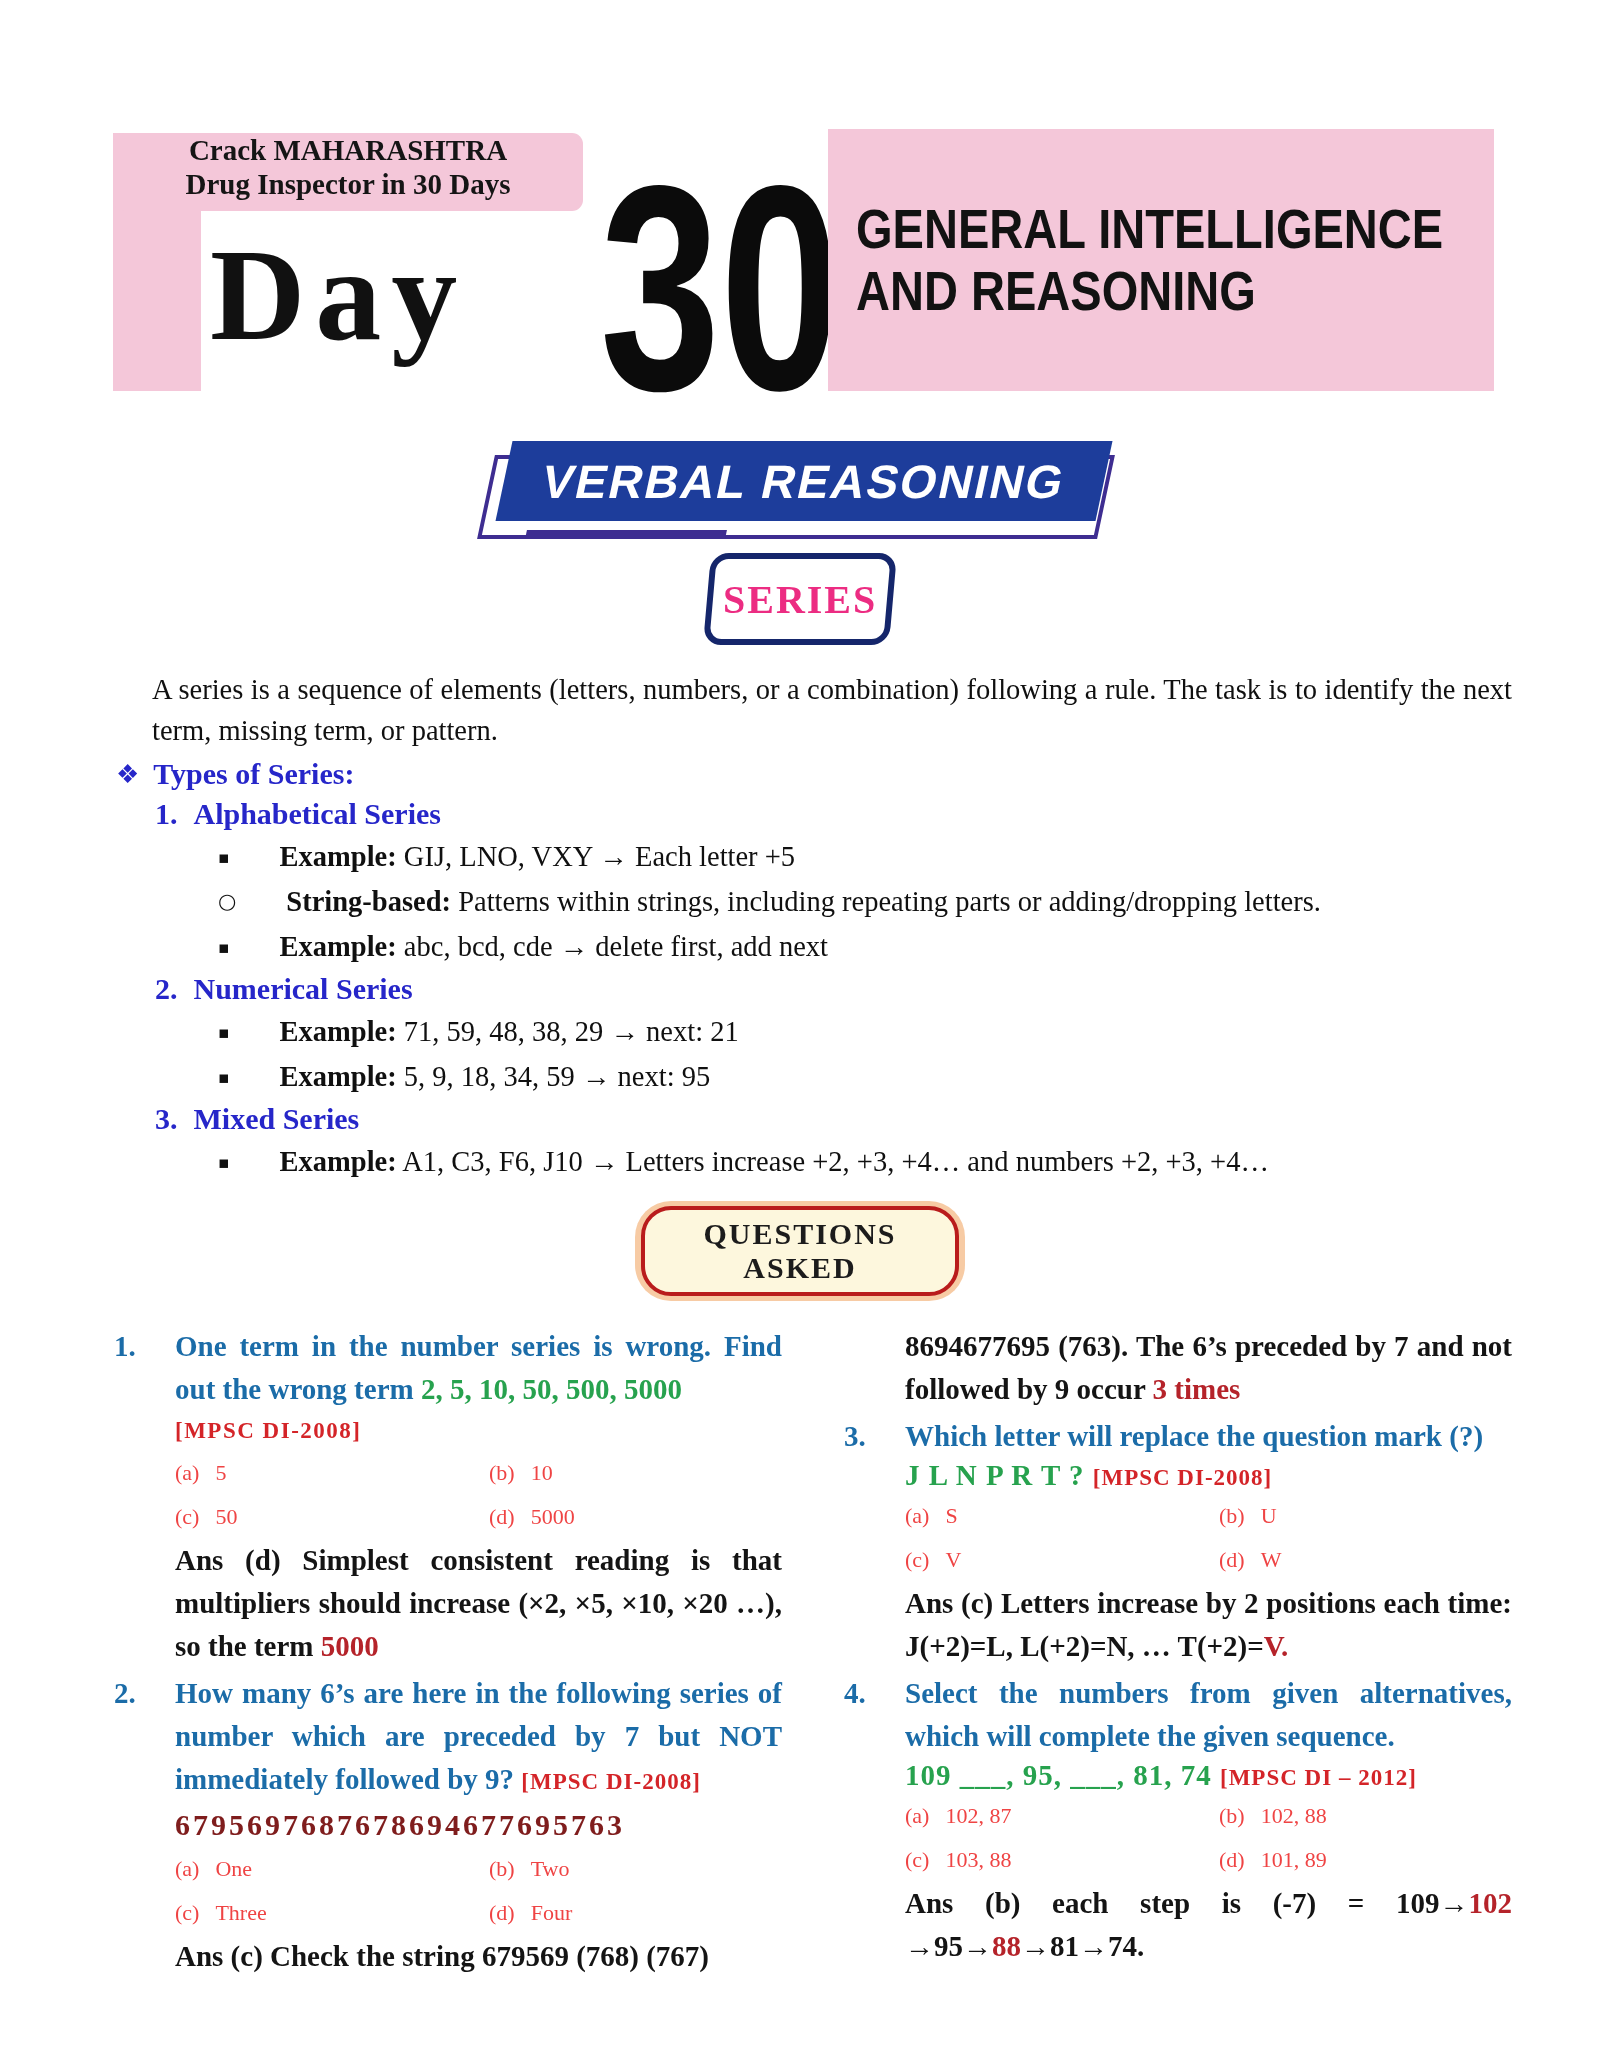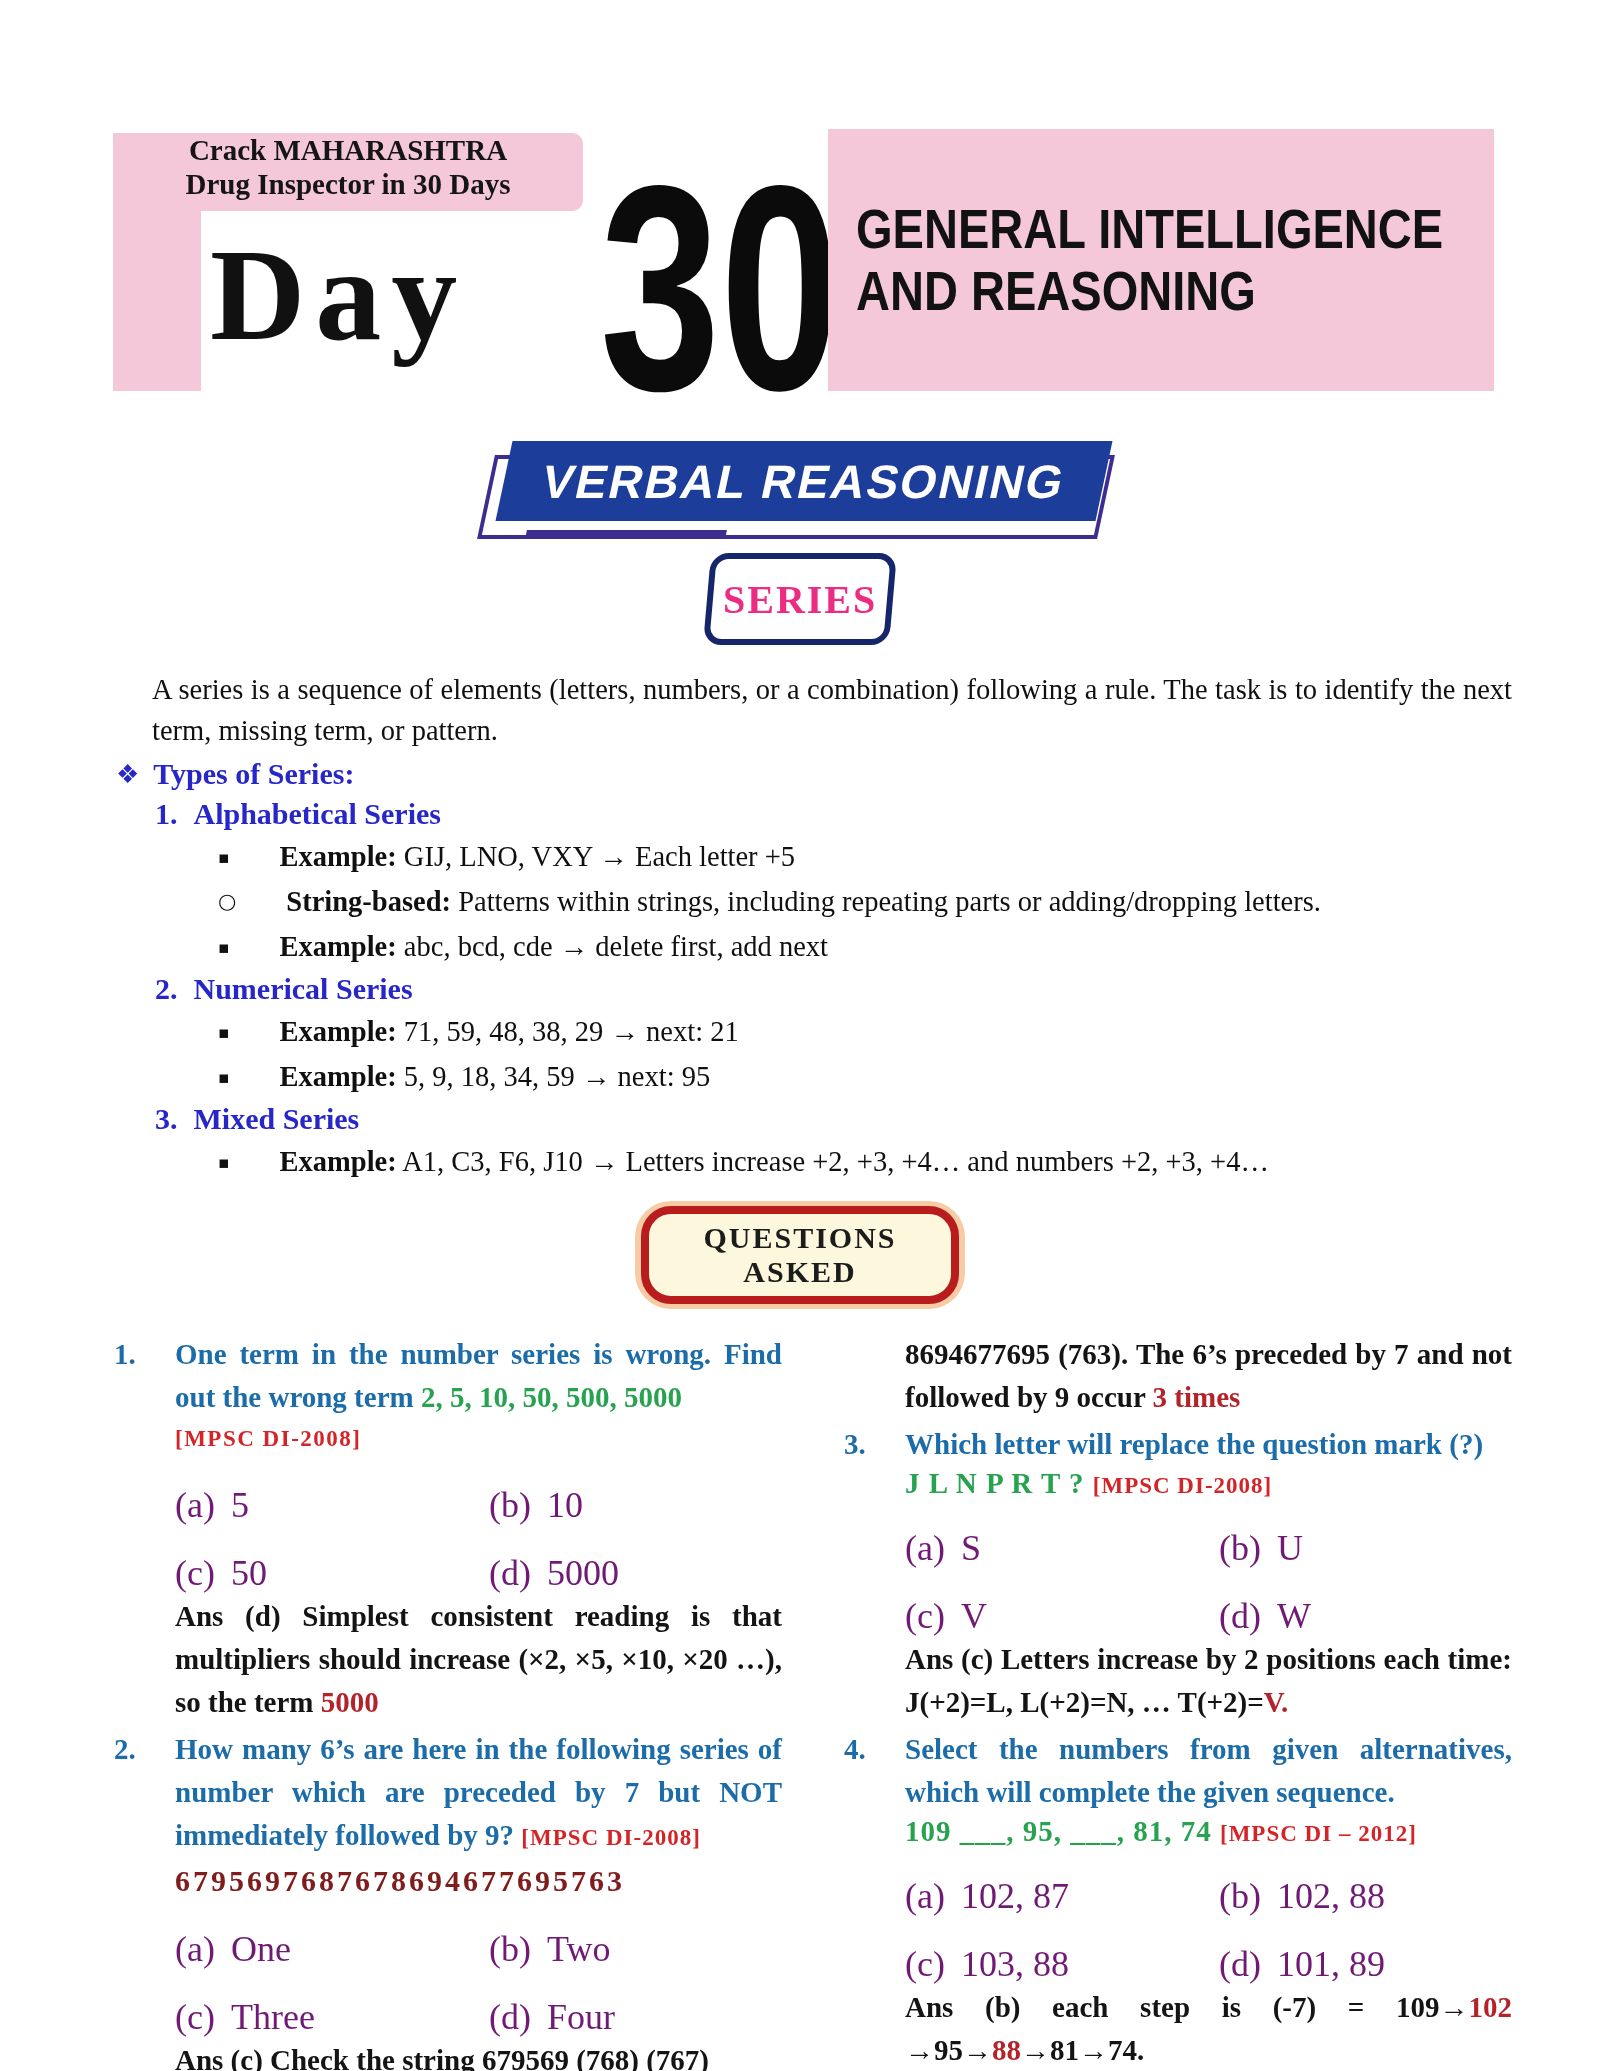--- a/index.html
+++ b/index.html
@@ -40,34 +40,34 @@
   .type-row { padding-left:67px; margin-top:6px; display:flex; gap:16px; }
   .tnum, .ttitle { color:#2626c9; font-weight:700; font-size:30px; }
   .ex-row { padding-left:130px; margin-top:7px; display:flex; gap:22px; align-items:baseline; }
   .ex-bullet { font-family:"DejaVu Sans",sans-serif; font-size:17px; color:#111; position:relative; top:-3px; }
   .ex-bullet.circle { font-size:21px; }
   .ex-text { font-size:28.5px; line-height:38px; color:#101010; }
   .ex-text b { font-weight:700;margin-left:28px; }
 
   
   .qa-badge { width:330px; margin:20px auto 0 auto; background:#f7cba4; border-radius:36px; padding:5px 6px; }
-  .qa-inner { border:8px solid #b91c1c; background:#fdf7dd; border-radius:30px; padding:7px 10px; text-align:center; }
+  .qa-inner { border:4px solid #b91c1c; background:#fdf7dd; border-radius:30px; padding:7px 10px; text-align:center; }
   .qa-inner span { font-weight:700; font-size:30px; letter-spacing:2px; color:#1c1c1c; font-family:"Liberation Serif",serif; }
 
   
   .qcols { margin:24px 88px 0 88px; display:grid; grid-template-columns:1fr 1fr; column-gap:36px; }
   .qblock { display:flex; margin-bottom:4px; }
   .qnum { width:87px; min-width:87px; padding-left:26px; color:#1b6ca8; font-weight:700; font-size:29px; line-height:43px; }
   .qbody { flex:1; }
   .qtext { font-size:29px; line-height:43px; text-align:justify; }
   .qline { font-size:29px; line-height:33px; margin-top:1px; letter-spacing:1px; }
   .qtag { color:#d42428; font-weight:700; font-size:23px; letter-spacing:1.5px; line-height:40px; }
   .qseries { color:#7f1d1d; font-weight:700; font-size:30px; letter-spacing:3px; line-height:44px; }
   .opts { display:grid; grid-template-columns:314px 1fr; }
-  .opt { font-size:36px; line-height:44px; color:#701a75;margin-top:24px; }
+  .opt { font-size:22px; line-height:44px; color:#ef4444; }
   .opt .okey { margin-right:16px; }
   .ansline { font-size:29px; line-height:43px; text-align:justify; font-weight:700; }
   .seg-blue { color:#1b6ca8; font-weight:700; }
   .seg-green { color:#27a24e; font-weight:700; }
   .seg-tag { color:#d42428; font-weight:700; font-size:23px; letter-spacing:1px; }
   .seg-black { color:#141414; font-weight:700; }
   .seg-red { color:#b5232a; font-weight:700;margin-top:12px; }
 </style>
 </head>
 <body>

